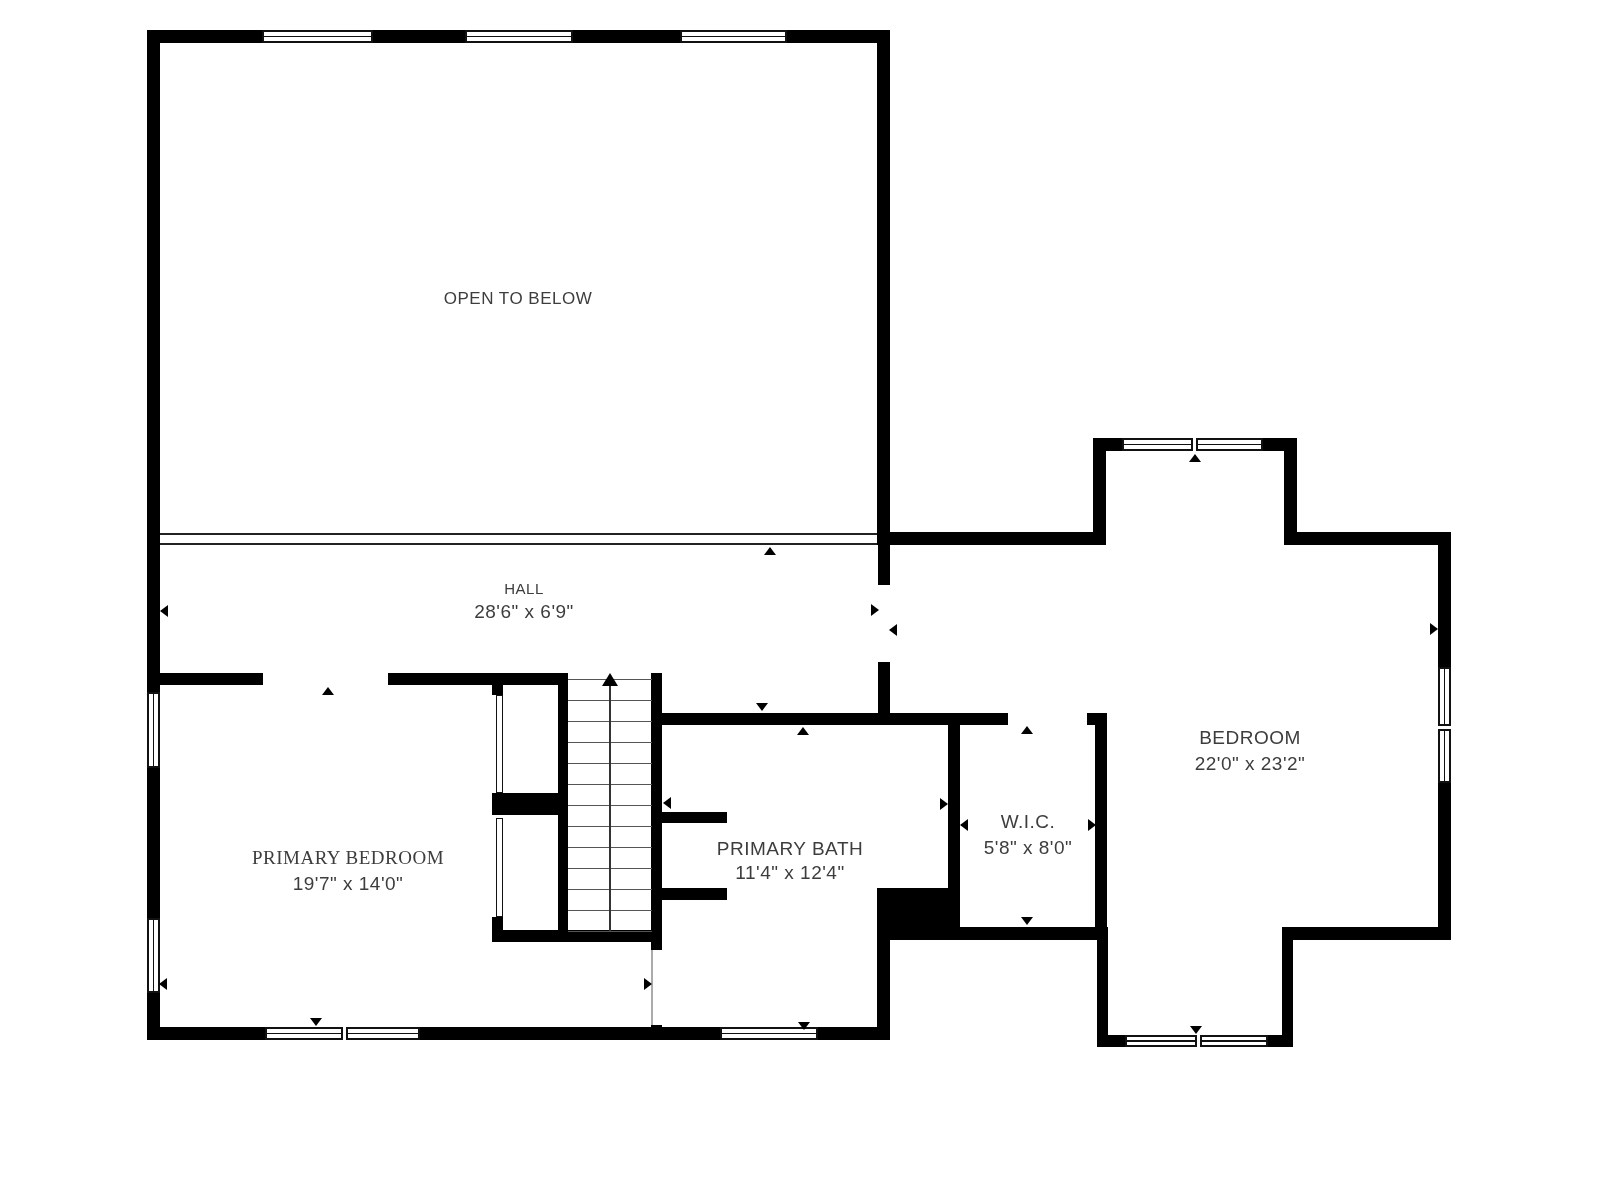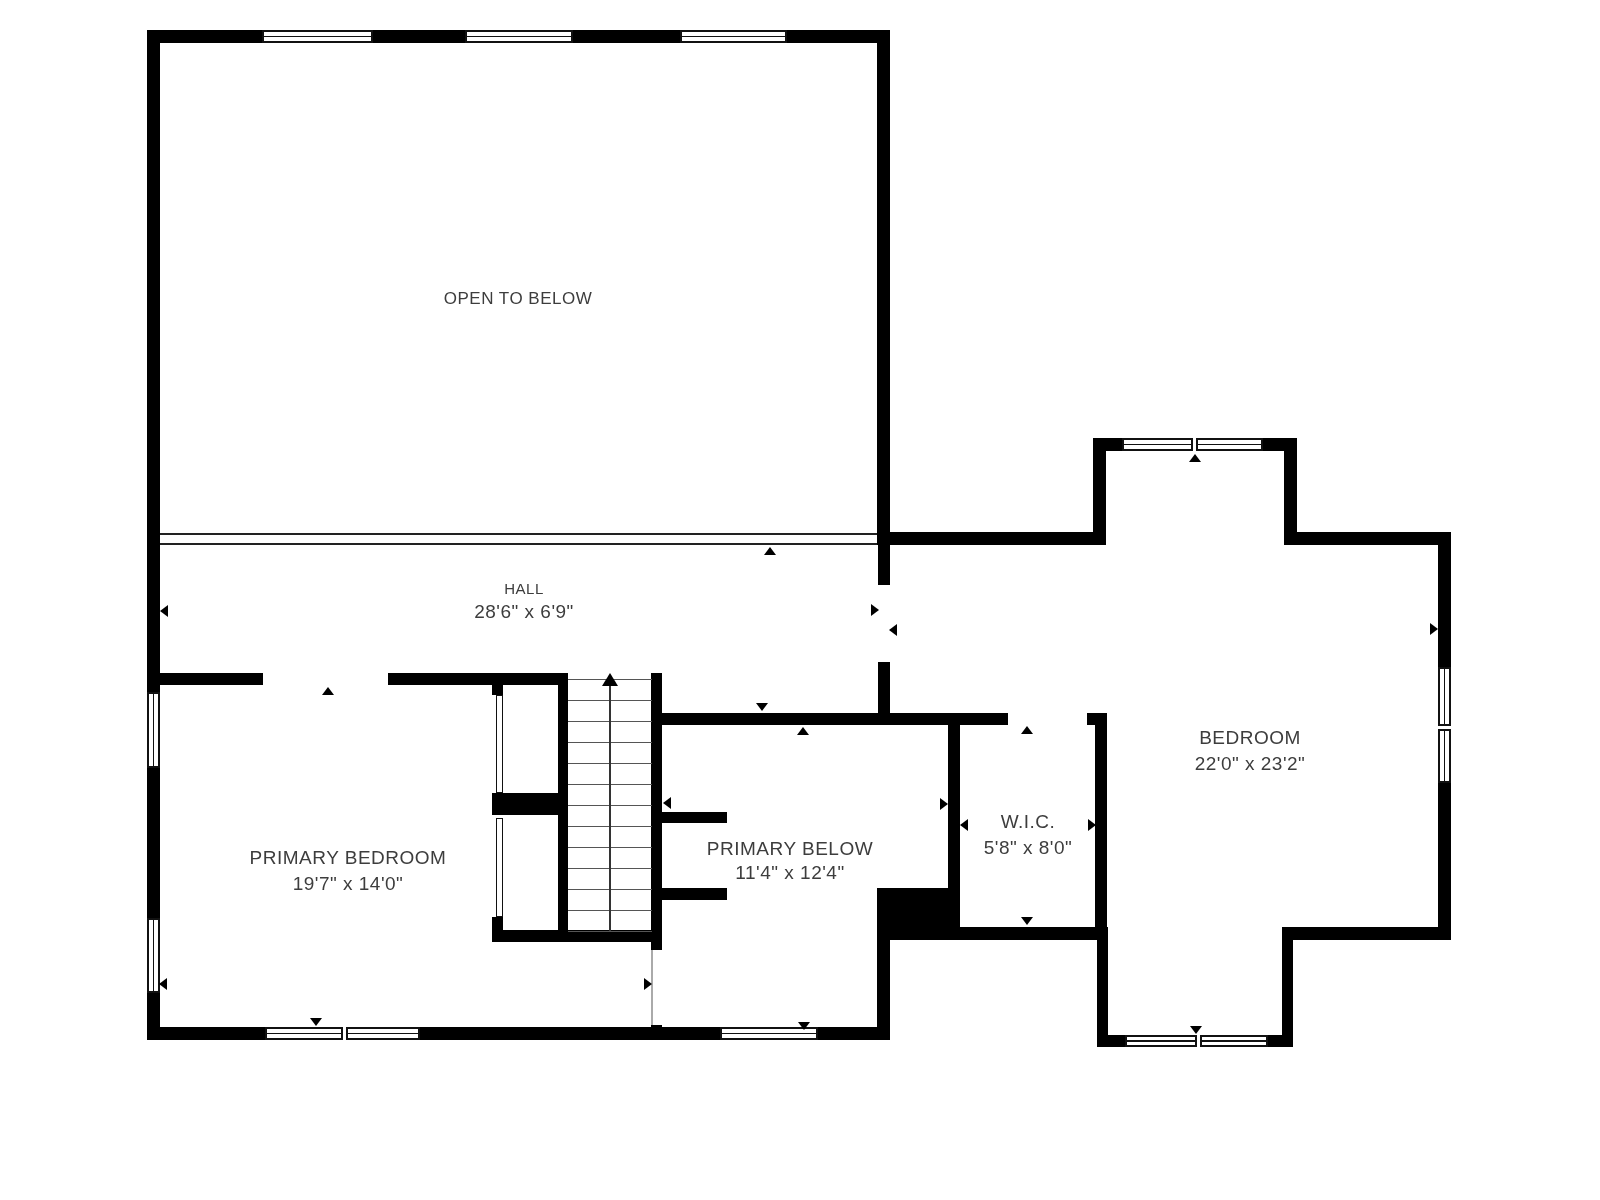--- a/index.html
+++ b/index.html
@@ -147,21 +147,21 @@
     <div class="m m-up" style="left: 1189px; top: 454px;"></div>
     <div class="m m-right" style="left: 1430px; top: 623px;"></div>
     <div class="m m-down" style="left: 1190px; top: 1026px;"></div>
     <div class="m m-down" style="left: 310px; top: 1018px;"></div>
     <div class="m m-down" style="left: 798px; top: 1022px;"></div>
     <div class="m m-right" style="left: 644px; top: 978px;"></div>
     <div class="m m-left" style="left: 159px; top: 978px;"></div>
     <div class="room-label" style="left: 518px; top: 299px; font-size: 17px;">OPEN TO BELOW</div>
     <div class="room-label" style="left: 524px; top: 588px; font-size: 15px;">HALL</div>
     <div class="room-label" style="left: 524px; top: 612px; font-size: 19px;">28'6" x 6'9"</div>
-    <div class="room-label" style="left: 348px; top: 858px; font-size: 19px;">PRIMARY BEDROOM</div>
+    <div class="room-label" style="left: 348px; top: 858px; font-size: 19px; font-family: Liberation Serif, serif;">PRIMARY BEDROOM</div>
     <div class="room-label" style="left: 348px; top: 884px; font-size: 19px;">19'7" x 14'0"</div>
-    <div class="room-label" style="left: 790px; top: 849px; font-size: 19px;">PRIMARY BELOW</div>
+    <div class="room-label" style="left: 790px; top: 849px; font-size: 19px;">PRIMARY BATH</div>
     <div class="room-label" style="left: 790px; top: 873px; font-size: 19px;">11'4" x 12'4"</div>
     <div class="room-label" style="left: 1028px; top: 822px; font-size: 19px;">W.I.C.</div>
     <div class="room-label" style="left: 1028px; top: 848px; font-size: 19px;">5'8" x 8'0"</div>
     <div class="room-label" style="left: 1250px; top: 738px; font-size: 19px; text-align: right;">BEDROOM</div>
     <div class="room-label" style="left: 1250px; top: 764px; font-size: 19px;">22'0" x 23'2"</div>
   </div>
 
 </body></html>

